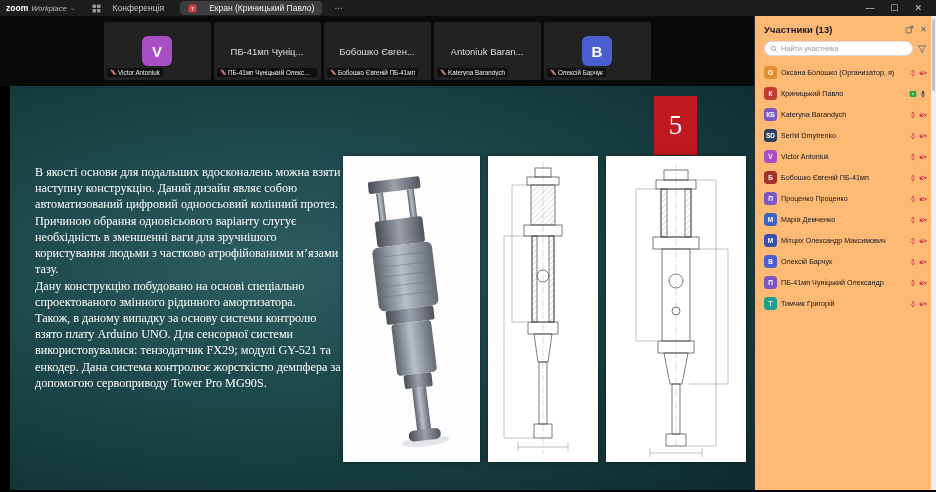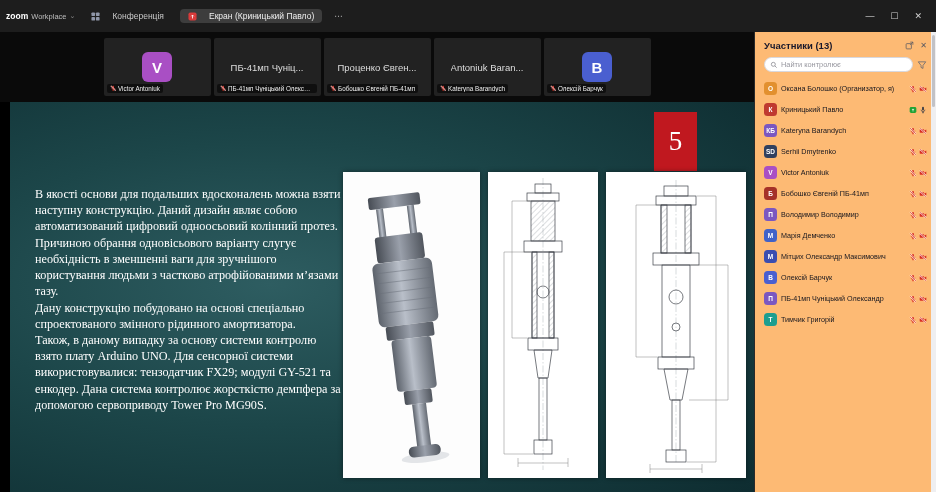--- a/index.html
+++ b/index.html
@@ -1,22 +1,22 @@
 <!DOCTYPE html>
 <html><head>
 <meta charset="utf-8">
 <style>
   *{box-sizing:border-box;margin:0;padding:0;}
   html,body{width:936px;height:492px;overflow:hidden;background:#000;font-family:"Liberation Sans",sans-serif;}
 
   
-  .titlebar{height:32px;background:#1d1d1d;display:flex;align-items:center;padding:0 6px;color:#c8c8c8;font-size:8.5px;gap:8px;}
+  .titlebar{height:16px;background:#1d1d1d;display:flex;align-items:center;padding:0 6px;color:#c8c8c8;font-size:8.5px;gap:8px;}
   .tb-logo{display:flex;align-items:center;gap:3px;flex:none;}
   .tb-logo .z{color:#fff;font-weight:bold;font-size:8.5px;}
-  .tb-logo .w{color:#bdbdbd;font-size:7.5px;}
+  .tb-logo .w{color:#bdbdbd;font-size:7.5px;font-style:italic;}
   .tb-caret{color:#8a8a8a;font-size:7px;}
   .tb-tab{display:flex;align-items:center;gap:12px;padding:2px 8px;border-radius:4px;white-space:nowrap;}
   .tb-tab.active{background:#3d3d3d;color:#eee;}
   .tb-tab svg{width:9px;height:9px;display:block;}
   .tb-more{color:#aaa;padding:0 4px;}
   .tb-controls{margin-left:auto;display:flex;align-items:center;color:#cfcfcf;}
   .tb-ctl{padding:0 8px;font-size:9px;line-height:18px;}
 
   
   .content-row{display:flex;height:474px;}
@@ -28,21 +28,21 @@
   .tile-avatar{width:30px;height:30px;border-radius:6px;color:#fff;font-size:15px;font-weight:bold;display:flex;align-items:center;justify-content:center;}
   .tile-center-name{color:#ddd;font-size:9.5px;max-width:100px;white-space:nowrap;overflow:hidden;}
   .tile-label{position:absolute;left:3px;bottom:3px;display:flex;align-items:center;gap:2px;background:rgba(0,0,0,.55);border-radius:2px;padding:1px 3px;max-width:100px;}
   .tile-label svg{width:6.5px;height:6.5px;display:block;flex:none;}
   .tl-text{color:#eee;font-size:6.3px;white-space:nowrap;overflow:hidden;text-overflow:ellipsis;}
 
   
   .slide-area{flex:1;position:relative;background:#000;}
   .slide{position:absolute;left:10px;top:0;right:0;bottom:0;
     background:radial-gradient(ellipse at 35% 45%, #2e5d61 0%, #1c4649 45%, #0d2b2f 100%);}
-  .slide-text{position:absolute;left:25px;top:84px;width:306px;color:#fff;font-family:"Liberation Serif",serif;font-size:12.2px;line-height:1.33;}
+  .slide-text{position:absolute;left:25px;top:78px;width:306px;color:#fff;font-family:"Liberation Serif",serif;font-size:12.2px;line-height:1.33;}
   .slide-text p{margin:0;}
   .slide-img{position:absolute;background:#fff;box-shadow:0 0 5px rgba(0,0,0,.45);}
   .slide-img svg{width:100%;height:100%;display:block;}
   #img1{left:333px;top:70px;width:137px;height:306px;}
   #img2{left:478px;top:70px;width:110px;height:306px;}
   #img3{left:596px;top:70px;width:140px;height:306px;}
   .slide-number{position:absolute;left:644px;top:10px;width:43px;height:59px;background:#c0181f;color:#fff;
     display:flex;align-items:center;justify-content:center;font-family:"Liberation Serif",serif;font-size:27px;}
 
   
@@ -126,21 +126,21 @@
                 <path d="M4.6 3a1.4 1.4 0 0 1 2.8 0v2.4a1.4 1.4 0 0 1-2.8 0z" fill="#d93025"></path>
                 <path d="M3.1 5.5a2.9 2.9 0 0 0 5.8 0M6 8.4v1.7M4.5 10.1h3" fill="none" stroke="#d93025" stroke-width="1"></path>
                 <line x1="1.6" y1="1.6" x2="10.4" y2="10.4" stroke="#fff" stroke-width="1.9"></line>
                 <line x1="1.6" y1="1.6" x2="10.4" y2="10.4" stroke="#d93025" stroke-width="1.1"></line>
               </svg>
             </span>
       <span class="tl-text">ПБ-41мп Чуніцький Олександр</span>
     </div>
         </div>
         <div class="tile">
-          <div class="tile-center-name">Проценко Євген...</div>
+          <div class="tile-center-name">Бобошко Євген...</div>
     <div class="tile-label">
       <span>
               <svg viewBox="0 0 12 12">
                 <path d="M4.6 3a1.4 1.4 0 0 1 2.8 0v2.4a1.4 1.4 0 0 1-2.8 0z" fill="#d93025"></path>
                 <path d="M3.1 5.5a2.9 2.9 0 0 0 5.8 0M6 8.4v1.7M4.5 10.1h3" fill="none" stroke="#d93025" stroke-width="1"></path>
                 <line x1="1.6" y1="1.6" x2="10.4" y2="10.4" stroke="#fff" stroke-width="1.9"></line>
                 <line x1="1.6" y1="1.6" x2="10.4" y2="10.4" stroke="#d93025" stroke-width="1.1"></line>
               </svg>
             </span>
       <span class="tl-text">Бобошко Євгеній ПБ-41мп</span>
@@ -317,21 +317,21 @@
           </svg>
       </span>
       <span class="pp-hicon">✕</span>
     </div>
     <div class="pp-search-row">
       <div class="pp-search">
         <svg viewBox="0 0 12 12">
             <circle cx="5" cy="5" r="3" fill="none" stroke="#8a8a92" stroke-width="1.2"></circle>
             <line x1="7.3" y1="7.3" x2="10" y2="10" stroke="#8a8a92" stroke-width="1.2"></line>
           </svg>
-        <span class="pp-search-text">Найти контролює</span>
+        <span class="pp-search-text">Найти участника</span>
       </div>
       <span class="pp-funnel">
         <svg viewBox="0 0 12 12">
             <path d="M1.5 2.2h9L7.2 6.5v3.6L4.8 8.9V6.5z" fill="none" stroke="#6a6a72" stroke-width="1"></path>
           </svg>
       </span>
     </div>
     <div class="p-list" id="participant-list">
   <div class="p-row">
     <div class="p-avatar" style="background:#e2902f">О</div>
@@ -456,21 +456,21 @@
                 <rect x="1" y="3.3" width="6.8" height="5.4" rx="1.1" fill="#d93025"></rect>
                 <path d="M8.2 5.3 11 3.6v4.8L8.2 6.7z" fill="#d93025"></path>
                 <line x1="1.4" y1="1.8" x2="10.6" y2="10.2" stroke="#fff" stroke-width="1.9"></line>
                 <line x1="1.4" y1="1.8" x2="10.6" y2="10.2" stroke="#d93025" stroke-width="1.1"></line>
               </svg>
             </span>
     </div>
   </div>
   <div class="p-row">
     <div class="p-avatar" style="background:#7b57c0">П</div>
-    <div class="p-name">Володимир Володимир</div>
+    <div class="p-name">Проценко Проценко</div>
     <div class="p-icons">
       <span>
               <svg viewBox="0 0 12 12">
                 <path d="M4.6 3a1.4 1.4 0 0 1 2.8 0v2.4a1.4 1.4 0 0 1-2.8 0z" fill="#d93025"></path>
                 <path d="M3.1 5.5a2.9 2.9 0 0 0 5.8 0M6 8.4v1.7M4.5 10.1h3" fill="none" stroke="#d93025" stroke-width="1"></path>
                 <line x1="1.6" y1="1.6" x2="10.4" y2="10.4" stroke="#fff" stroke-width="1.9"></line>
                 <line x1="1.6" y1="1.6" x2="10.4" y2="10.4" stroke="#d93025" stroke-width="1.1"></line>
               </svg>
             </span>
             <span>

